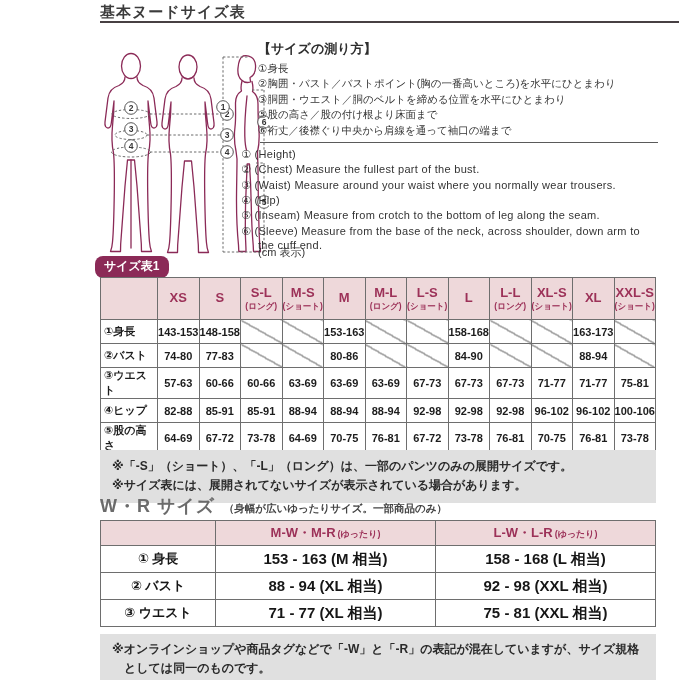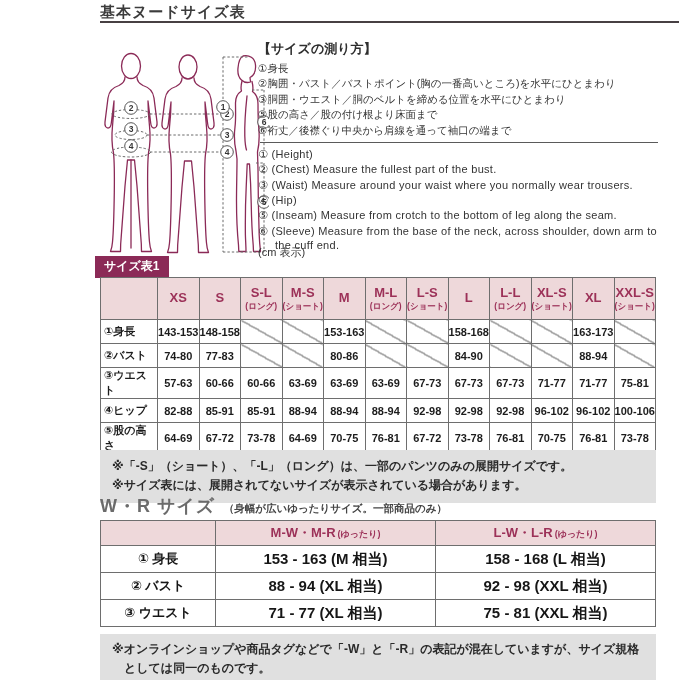--- a/index.html
+++ b/index.html
@@ -13,26 +13,26 @@
           clip-path:polygon(0 0,100% 0,calc(100% - 26px) 100%,0 100%);
           color:#fff;font-size:13px;font-weight:bold;line-height:21px;padding-left:12px;box-sizing:border-box;}
 
   .figure-wrap{position:absolute;left:97px;top:50px;width:172px;height:214px;}
 
   .instructions{position:absolute;left:258px;top:40px;width:400px;}
   .inst-heading{font-size:13px;font-weight:bold;color:#2e2e2e;margin-bottom:3px;}
   .jp-item{font-size:10.5px;color:#333;line-height:1.47;padding-left:1em;text-indent:-1em;}
   .inst-divider{width:398px;height:1px;background:#5a5a5a;margin:4px 0 4px 2px;}
   .en-item{font-size:11px;color:#333;line-height:1.3;letter-spacing:.3px;
-           padding-left:17px;text-indent:-17px;margin-bottom:1px;}
+           text-indent:-17px;margin-bottom:1px;}
   .unit-note{position:absolute;left:258px;top:245px;width:398px;text-align:left;
              font-size:11px;color:#333;}
 
   .badge{position:absolute;left:95px;top:256px;background:var(--accent);color:#fff;
-         font-size:12px;font-weight:bold;padding:2px 9px 3px;border-radius:0;}
+         font-size:12px;font-weight:bold;padding:2px 9px 3px;border-radius:8px;}
 
   table{border-collapse:collapse;table-layout:fixed;background:#fff;}
   th,td{border:1px solid var(--grid);box-sizing:border-box;}
 
   .table1{position:absolute;left:100px;top:277px;width:556px;padding-left:26px;}
   .table1 thead th{background:var(--header-pink);color:var(--header-text);height:42px;
                    vertical-align:middle;padding:0;}
   .table1 thead th.corner{width:57px;}
   .col-main{display:block;font-size:13px;font-weight:bold;line-height:1.15;}
   .col-sub{display:block;font-size:8.5px;font-weight:bold;line-height:1.1;margin-top:1px;}

